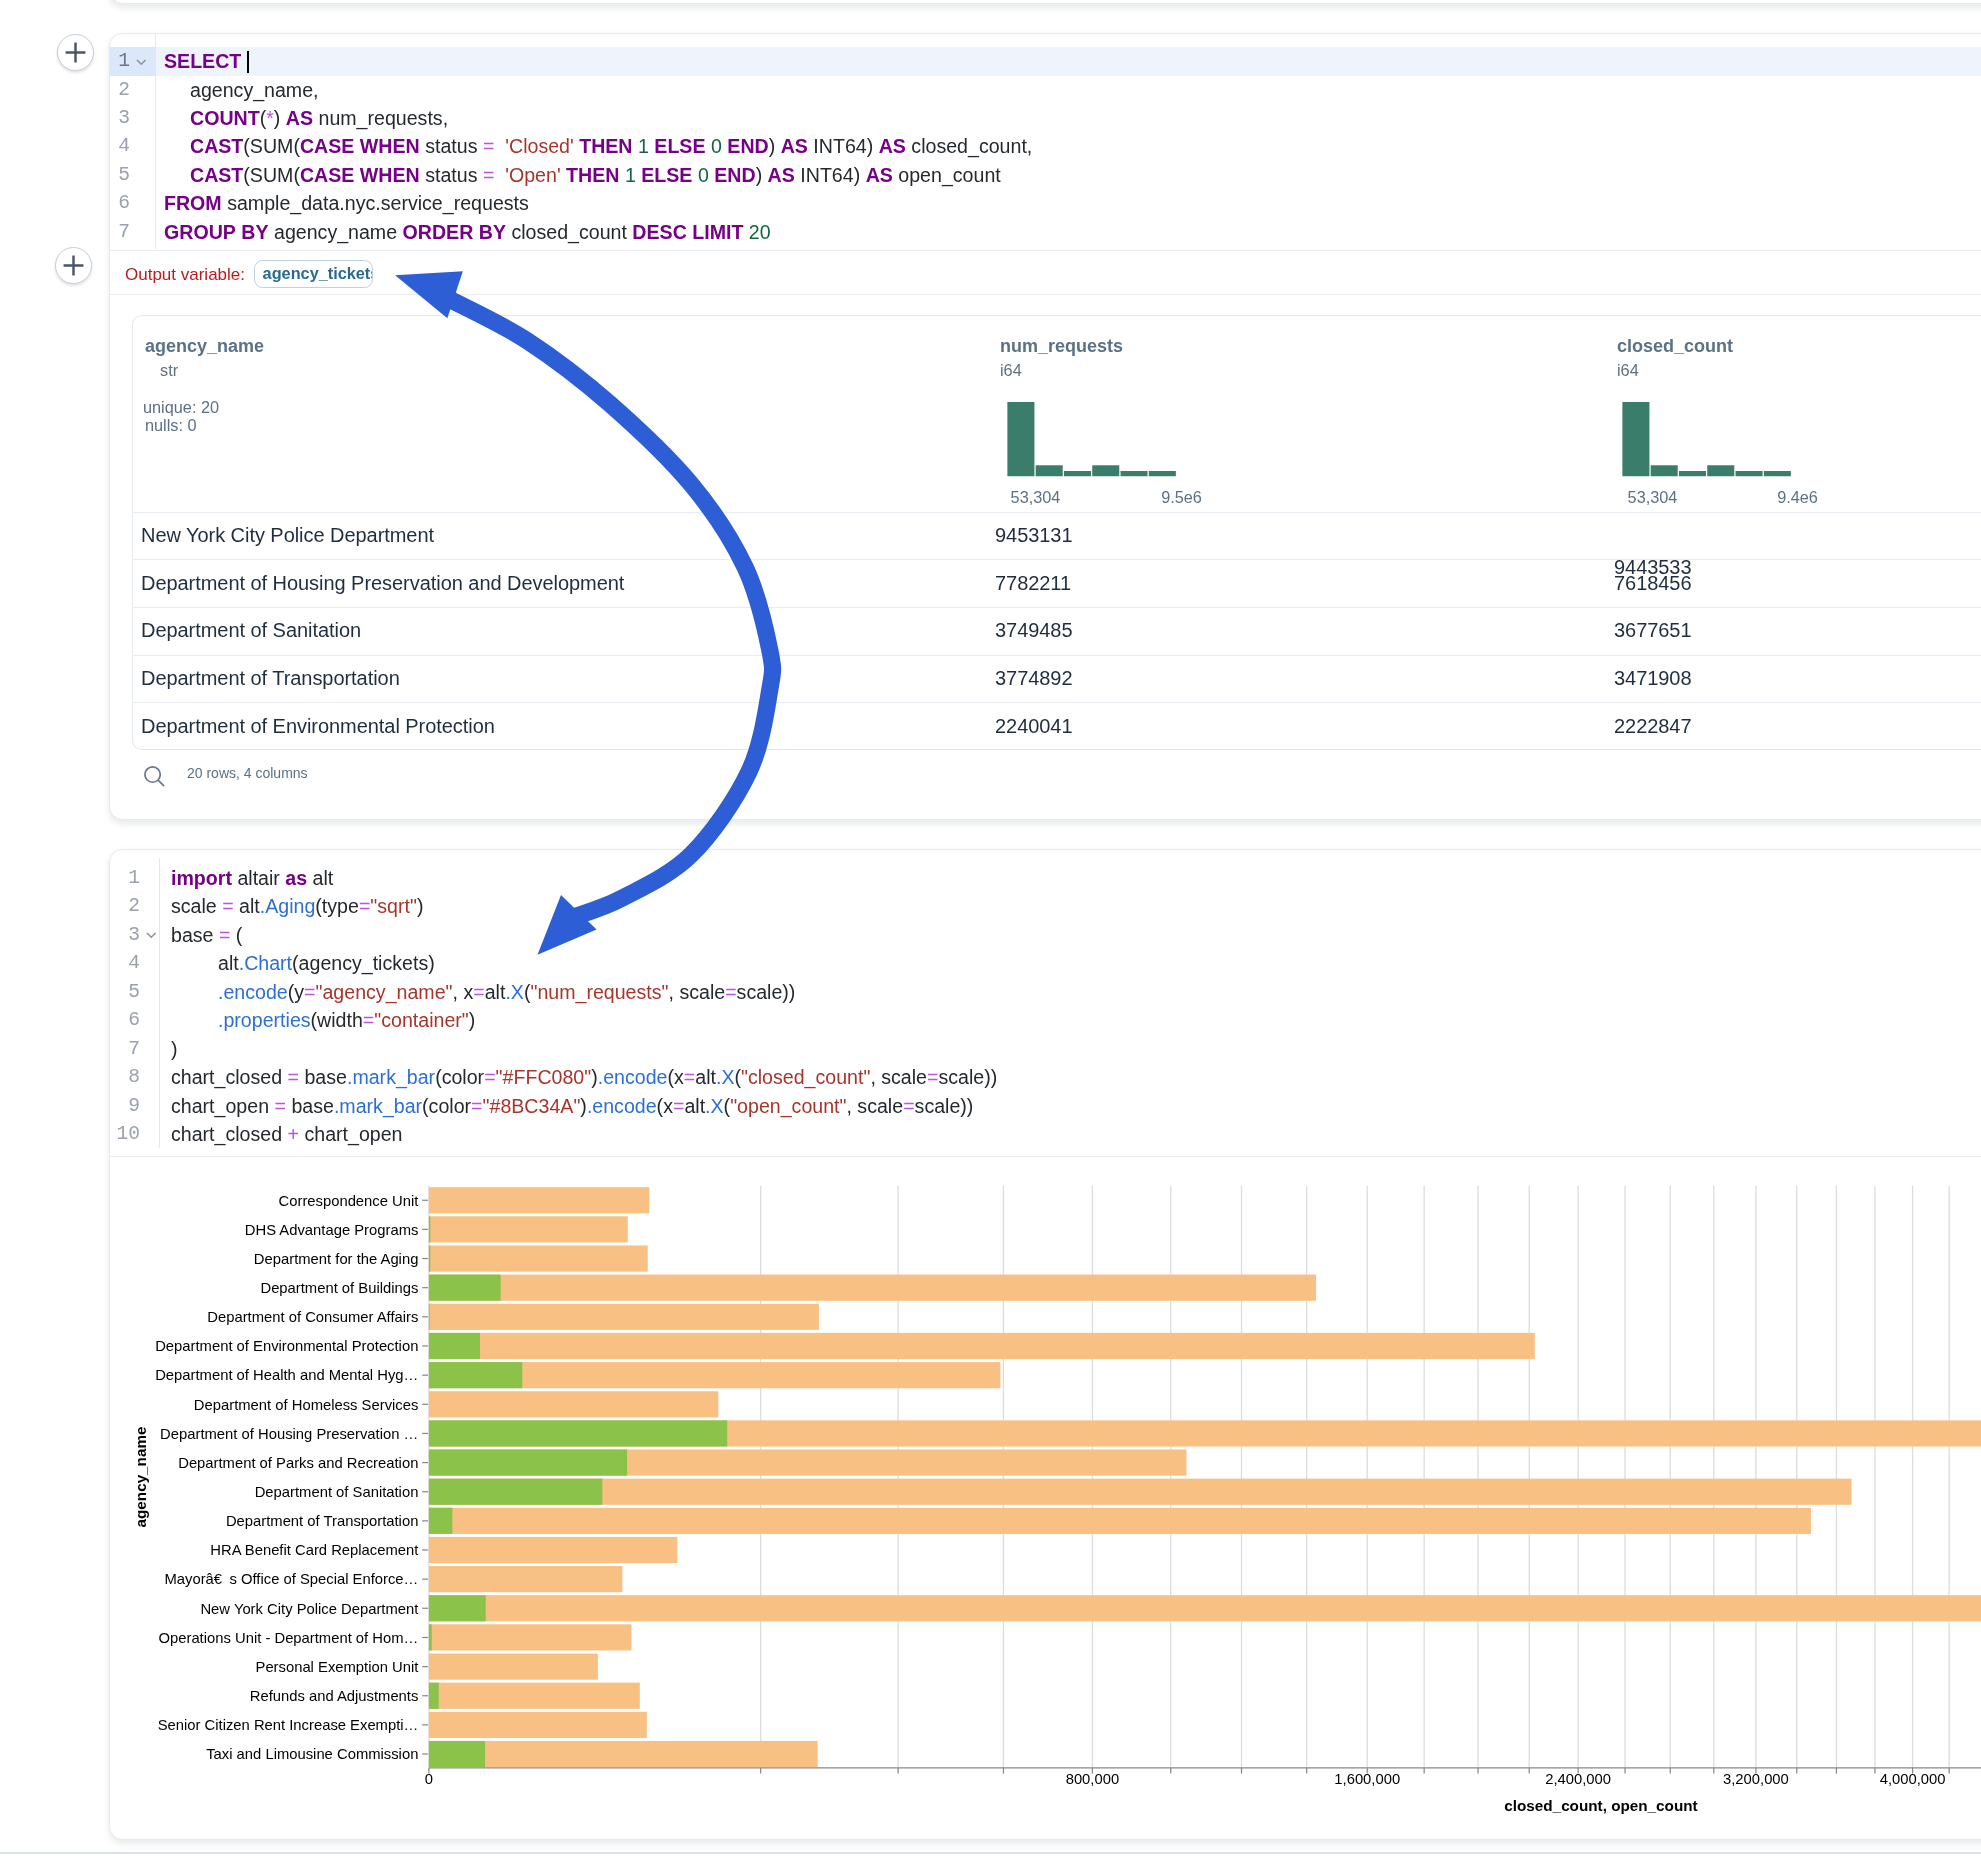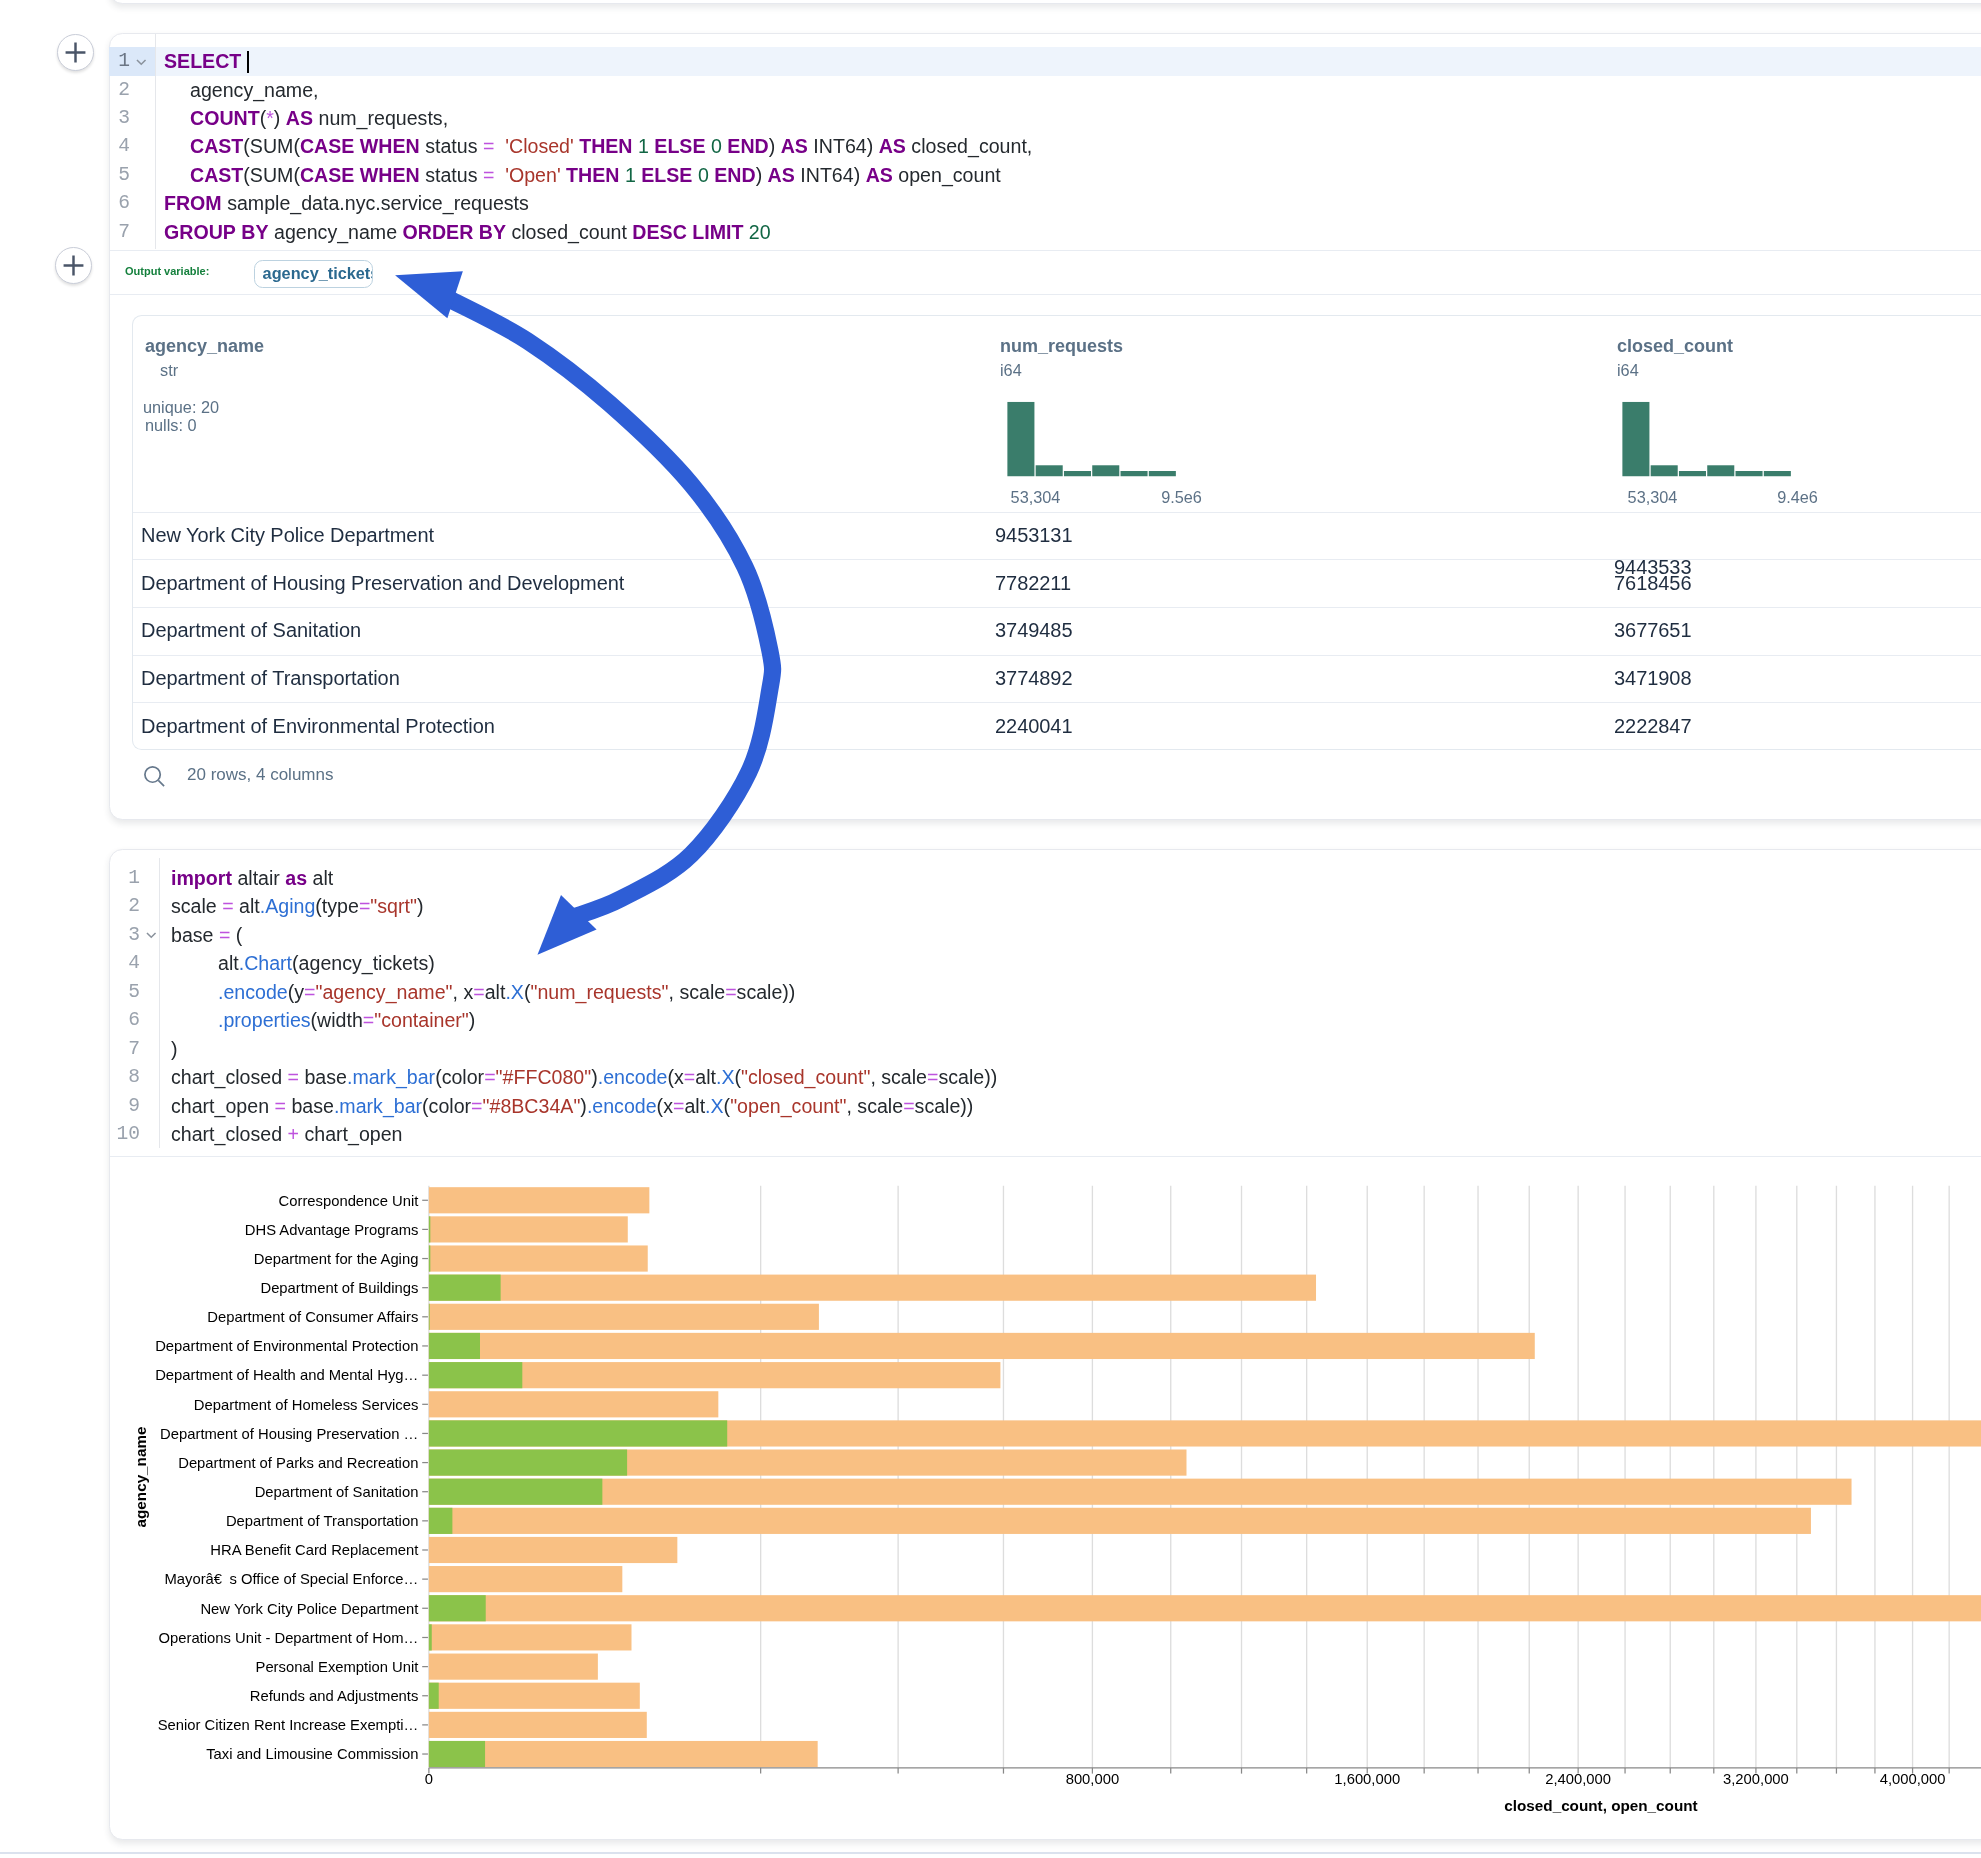--- a/index.html
+++ b/index.html
@@ -18,22 +18,22 @@
 .nu { color:#116644; }
 .op { color:#BE53DE; }
 .fn { color:#2D6FD4; }
 .cursor { display:inline-block; width:1.9px; height:22px; background:#000; vertical-align:-4.8px;}
 .sepline { position:absolute; height:1.3px; background:#e8ecf2; }
 .th { position:absolute; font-size:18px; font-weight:bold; color:#5b7186; }
 .tt { position:absolute; font-size:16.3px; color:#5b7186; }
 .ts { position:absolute; font-size:16.3px; color:#5b7186; }
 .hl { position:absolute; font-size:16.3px; color:#5c7186; text-align:center; }
 .td { position:absolute; font-size:20px; letter-spacing:-0.05px; color:#1f2d40; }
-.tf { position:absolute; font-size:17px; color:#5b7186; }
-.ov { position:absolute; font-size:11px; font-weight:bold; color:#15803d; }
+.tf { position:absolute; font-size:14px; color:#5b7186; }
+.ov { position:absolute; font-size:17px; font-weight:normal; color:#b91c1c; }
 </style></head>
 <body>
 
 <div class="card" style="left:109px;top:-38px;width:1911px;height:42px;border-radius:13.4px;"></div>
 
 <div class="plus" style="left:57px;top:34px;"><svg width="35" height="35" viewBox="0 0 37 37">
       <path d="M18.5 8 V29 M8 18.5 H29" stroke="#4a5568" stroke-width="2.6"></path>
     </svg></div>
 <div class="plus" style="left:55px;top:247px;"><svg width="35" height="35" viewBox="0 0 37 37">
       <path d="M18.5 8 V29 M8 18.5 H29" stroke="#4a5568" stroke-width="2.6"></path>

